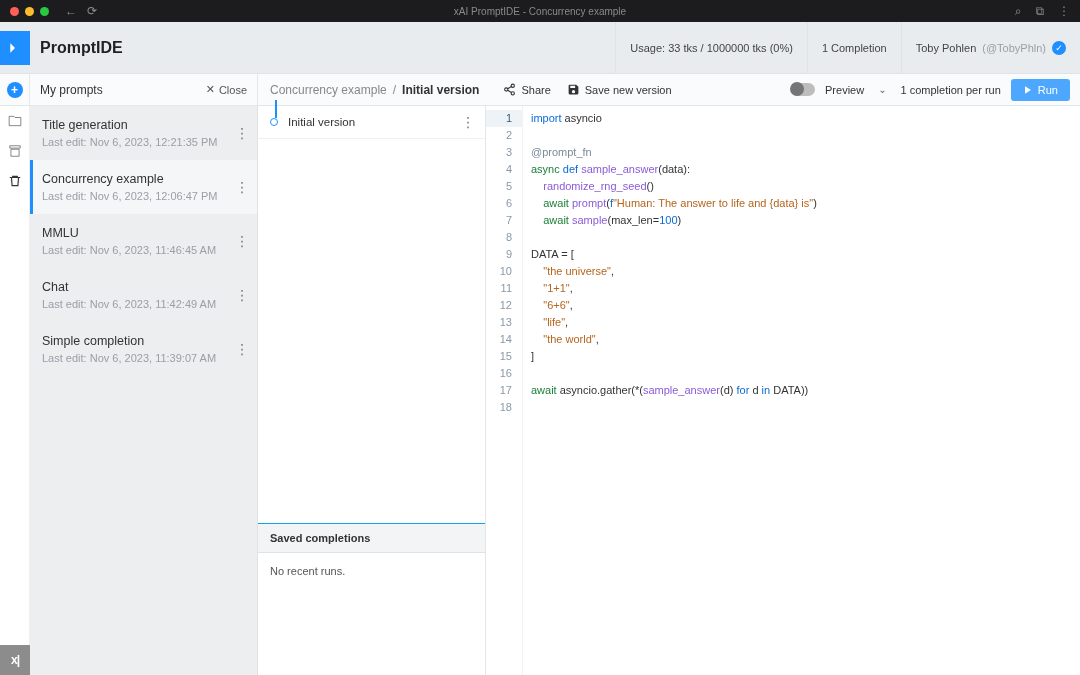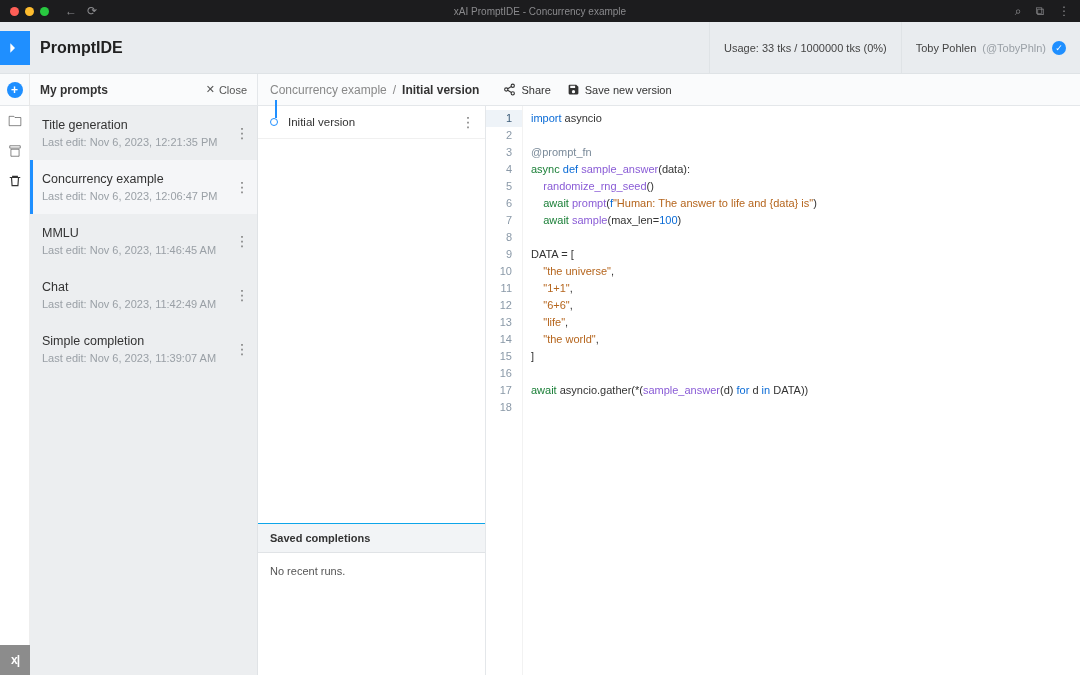--- a/index.html
+++ b/index.html
@@ -22,21 +22,21 @@
 .appbar-right { margin-left:auto; display:flex; align-items:center; height:100%; font-size:11px; color:#444; }
 .appbar-right > div { padding:8px 14px; border-left:1px solid #dfe3e6; height:100%; display:flex; align-items:center; gap:6px;}
 .user-handle { color:#9aa0a6; }
 .verified { width:14px; height:14px; background:#1f8fff; border-radius:50%; display:inline-flex; align-items:center; justify-content:center; color:#fff; font-size:9px;}
 
 
 .toolbar { height: 32px; background:#fafbfc; border-bottom:1px solid #e4e7ea; display:flex; align-items:center; }
 .left-col { width:30px; height:100%; border-right:1px solid #e8e8e8; display:flex; align-items:center; justify-content:center; }
 .plus-btn { width:16px; height:16px; background:#1f8fff; border-radius:50%; color:#fff; font-size:12px; display:flex; align-items:center; justify-content:center; font-weight:bold;}
 .sidebar-head { width:228px; height:100%; display:flex; align-items:center; padding:0 10px; border-right:1px solid #e4e7ea; }
-.sidebar-head-title { font-weight:700; font-size:12px; color:#333; }
+.sidebar-head-title { font-weight:400; font-size:12px; color:#333; }
 .close-btn { margin-left:auto; font-size:11px; color:#555; display:flex; align-items:center; gap:4px; cursor:pointer;}
 .breadcrumb { padding:0 12px; font-size:12px; color:#888; display:flex; gap:6px; align-items:center; }
 .breadcrumb .current { color:#333; font-weight:600; }
 .tb-actions { display:flex; align-items:center; gap:16px; padding-left:12px; font-size:11px; color:#333; }
 .tb-action { display:flex; align-items:center; gap:5px; cursor:pointer;}
 .tb-right { margin-left:auto; display:flex; align-items:center; gap:10px; padding-right:10px; font-size:11px; color:#333;}
 .toggle { width:24px; height:13px; background:#bdbdbd; border-radius:8px; position:relative; }
 .toggle::after { content:""; width:14px; height:14px; background:#757575; border-radius:50%; position:absolute; left:-1px; top:-1px;}
 .chev { font-size:10px; color:#666; padding:0 4px;}
 .run-btn { background:#4da7ff; color:#fff; padding:5px 12px; border-radius:3px; display:flex; align-items:center; gap:5px; font-size:11px; font-weight:500; cursor:pointer;}
@@ -101,20 +101,21 @@
 
 <div class="appbar">
   <div class="appbar-logo">
     <svg viewBox="0 0 24 24">
         <path d="M4 4 L12 12 L4 20 Z"></path>
       </svg>
   </div>
   <div class="app-title">PromptIDE</div>
   <div class="appbar-right">
     <div>Usage: 33 tks / 1000000 tks (0%)</div>
+    <div>1 Completion</div>
     <div>
       <span>Toby Pohlen</span>
       <span class="user-handle">(@TobyPhln)</span>
       <span class="verified">✓</span>
     </div>
   </div>
 </div>
 
 <div class="toolbar">
   <div class="left-col">
@@ -141,20 +142,32 @@
           <line x1="8.6" y1="10.6" x2="15.4" y2="6.4"></line>
           <line x1="8.6" y1="13.4" x2="15.4" y2="17.6"></line>
         </svg>
       <span>Share</span>
     </div>
     <div class="tb-action">
       <svg width="13" height="13" viewBox="0 0 24 24" fill="#333">
           <path d="M17 3H5a2 2 0 0 0-2 2v14a2 2 0 0 0 2 2h14a2 2 0 0 0 2-2V7l-4-4zM12 19a3 3 0 1 1 0-6 3 3 0 0 1 0 6zm3-10H6V5h9v4z"></path>
         </svg>
       <span>Save new version</span>
+    </div>
+  </div>
+  <div class="tb-right">
+    <div class="toggle"></div>
+    <span>Preview</span>
+    <span class="chev">⌄</span>
+    <span>1 completion per run</span>
+    <div class="run-btn">
+      <svg width="10" height="10" viewBox="0 0 24 24" fill="#fff">
+          <path d="M5 3l14 9-14 9V3z"></path>
+        </svg>
+      <span>Run</span>
     </div>
   </div>
 </div>
 
 <div class="main">
   <div class="iconbar">
     <svg class="ic" viewBox="0 0 24 24" fill="#333">
         <path d="M10 4H2v16h20V6H12l-2-2z"></path>
       </svg>
     <svg class="ic" viewBox="0 0 24 24" fill="#333">

